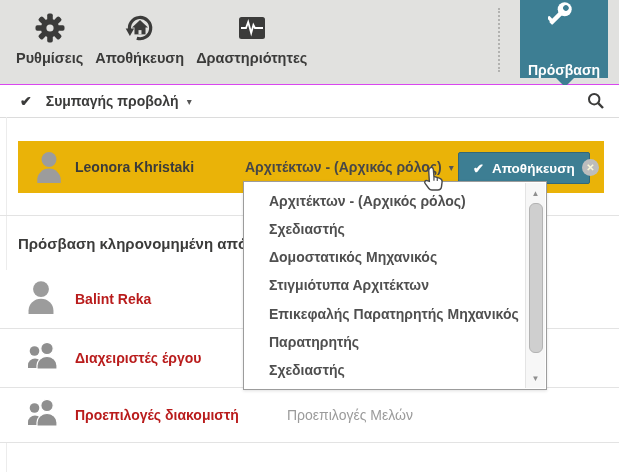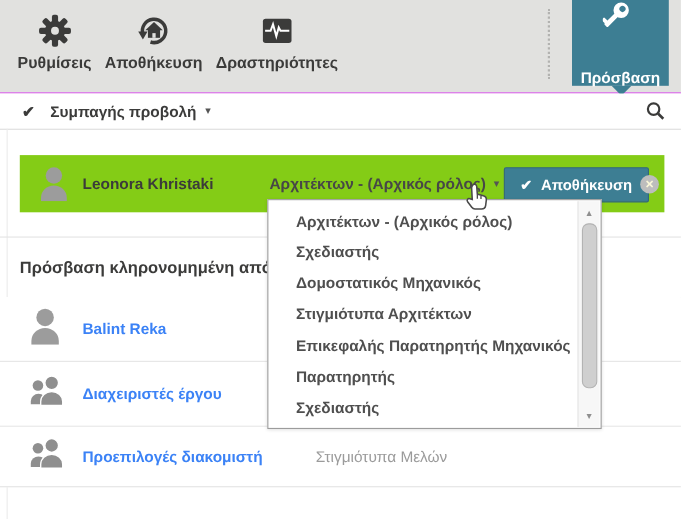--- a/index.html
+++ b/index.html
@@ -2,21 +2,21 @@
 <html><head>
 <meta charset="utf-8">
 <style>
   html,body{margin:0;padding:0;background:#ffffff;}
   body{width:619px;height:472px;position:relative;overflow:hidden;
        font-family:"Liberation Sans", sans-serif;color:#3b3b3a;}
   .app{position:absolute;inset:0;}
 
   
   .toolbar{position:absolute;left:0;top:0;width:619px;height:84px;
-           background:#e1e1df;border-bottom:1px solid #d946ef;}
+           background:#e1e1df;border-bottom:4px solid #d946ef;}
   .toolbar-items{position:absolute;left:16px;top:10px;display:flex;gap:12px;}
   .tool-item{display:flex;flex-direction:column;align-items:center;gap:4px;cursor:pointer;}
   .tool-item .t-icon{height:36px;display:flex;align-items:center;justify-content:center;}
   .tool-item .t-label{font-size:14.5px;font-weight:700;color:#3b3b3a;white-space:nowrap;}
   .toolbar-divider{position:absolute;left:498px;top:8px;height:64px;
                    border-left:2px dotted #b2b2b0;}
   .tab-access{position:absolute;left:520px;top:0;width:88px;height:78px;
               background:#3d7e93;display:flex;flex-direction:column;
               align-items:center;justify-content:space-between;gap:6px;cursor:pointer;}
   .tab-access .t-label{color:#fff;font-size:14px;font-weight:700;}
@@ -30,21 +30,21 @@
   .viewbar .check{margin-left:20px;font-size:14px;font-weight:700;color:#3b3b3a;}
   .viewbar .vb-label{margin-left:14px;font-size:14px;font-weight:700;color:#3b3b3a;}
   .viewbar .caret{margin-left:8px;font-size:10px;color:#555;}
   .search-btn{position:absolute;right:14px;top:7px;width:18px;height:18px;cursor:pointer;}
 
   .left-edge{position:absolute;left:6px;top:117px;bottom:0;width:0;
              border-left:1px solid #ececec;}
 
   
   .member-row{position:absolute;left:18px;top:141px;width:586px;height:52px;
-              background:#84cc16;display:flex;align-items:center;z-index:1;}
+              background:#eab308;display:flex;align-items:center;z-index:1;}
   .member-row .avatar{position:absolute;left:17px;top:10px;}
   .member-row .m-name{position:absolute;left:57px;top:0;height:52px;display:flex;
                       align-items:center;font-size:14px;font-weight:700;color:#3b3b3a;}
   .role-trigger{position:absolute;left:227px;top:0;height:52px;display:flex;
                 align-items:center;gap:7px;cursor:pointer;}
   .role-trigger .r-label{font-size:14px;font-weight:700;color:#474747;}
   .role-trigger .caret{font-size:10px;color:#555;}
   .save-btn{position:absolute;left:440px;top:11px;height:30px;padding:0 14px;
             background:#3d7e93;border:1px solid #336879;border-radius:2px;
             display:flex;align-items:center;gap:8px;cursor:pointer;}
@@ -76,21 +76,21 @@
                 border-top:1px solid #e3e3e3;border-bottom:1px solid #e0e0e0;
                 display:flex;align-items:center;}
   .section-title{margin-left:18px;font-size:15px;font-weight:700;color:#3b3b3a;}
 
   .rows{position:absolute;left:0;top:270px;width:619px;}
   .list-row{position:relative;width:619px;height:58px;border-bottom:1px solid #e3e3e3;
             background:#fff;}
   .list-row.short{height:54px;}
   .list-row .r-icon{position:absolute;left:26px;top:50%;transform:translateY(-50%);}
   .list-row .r-name{position:absolute;left:75px;top:0;height:100%;display:flex;
-                    align-items:center;font-size:14px;font-weight:700;color:#3b82f6;}
+                    align-items:center;font-size:14px;font-weight:700;color:#b91c1c;}
   .list-row .r-note{position:absolute;left:287px;top:0;height:100%;display:flex;
                     align-items:center;font-size:14px;font-weight:400;color:#9b9b9b;}
 
   
   .cursor{position:absolute;left:421px;top:166px;z-index:9;pointer-events:none;}
 </style>
 </head>
 <body>
 
 <div class="app">
@@ -205,21 +205,21 @@
     <div class="list-row short">
       <span class="r-icon">
         <svg width="34" height="32" viewBox="0 0 34 32">
           <circle cx="8.5" cy="11" r="4.8" fill="#8f8f8f"></circle>
           <path d="M 2,28 L 2,25 A 7,6.5 0 0 1 16,25 L 16,28 Z" fill="#8f8f8f"></path>
           <circle cx="21" cy="8.5" r="6.2" fill="#8f8f8f" stroke="#ffffff" stroke-width="1.2"></circle>
           <path d="M 11,29 L 11,25.5 A 10,9 0 0 1 31,25.5 L 31,29 Z" fill="#8f8f8f" stroke="#ffffff" stroke-width="1.2"></path>
         </svg>
       </span>
       <span class="r-name">Προεπιλογές διακομιστή</span>
-      <span class="r-note">Στιγμιότυπα Μελών</span>
+      <span class="r-note">Προεπιλογές Μελών</span>
     </div>
   </div>
 
   <div class="member-row">
     <span class="avatar">
       <svg width="28" height="32" viewBox="0 0 26 30">
         <circle cx="13" cy="8" r="7" fill="#9c9c9c"></circle>
         <path d="M 2,30 L 2,27 A 11,10.5 0 0 1 24,27 L 24,30 Z" fill="#9c9c9c"></path>
       </svg>
     </span>

